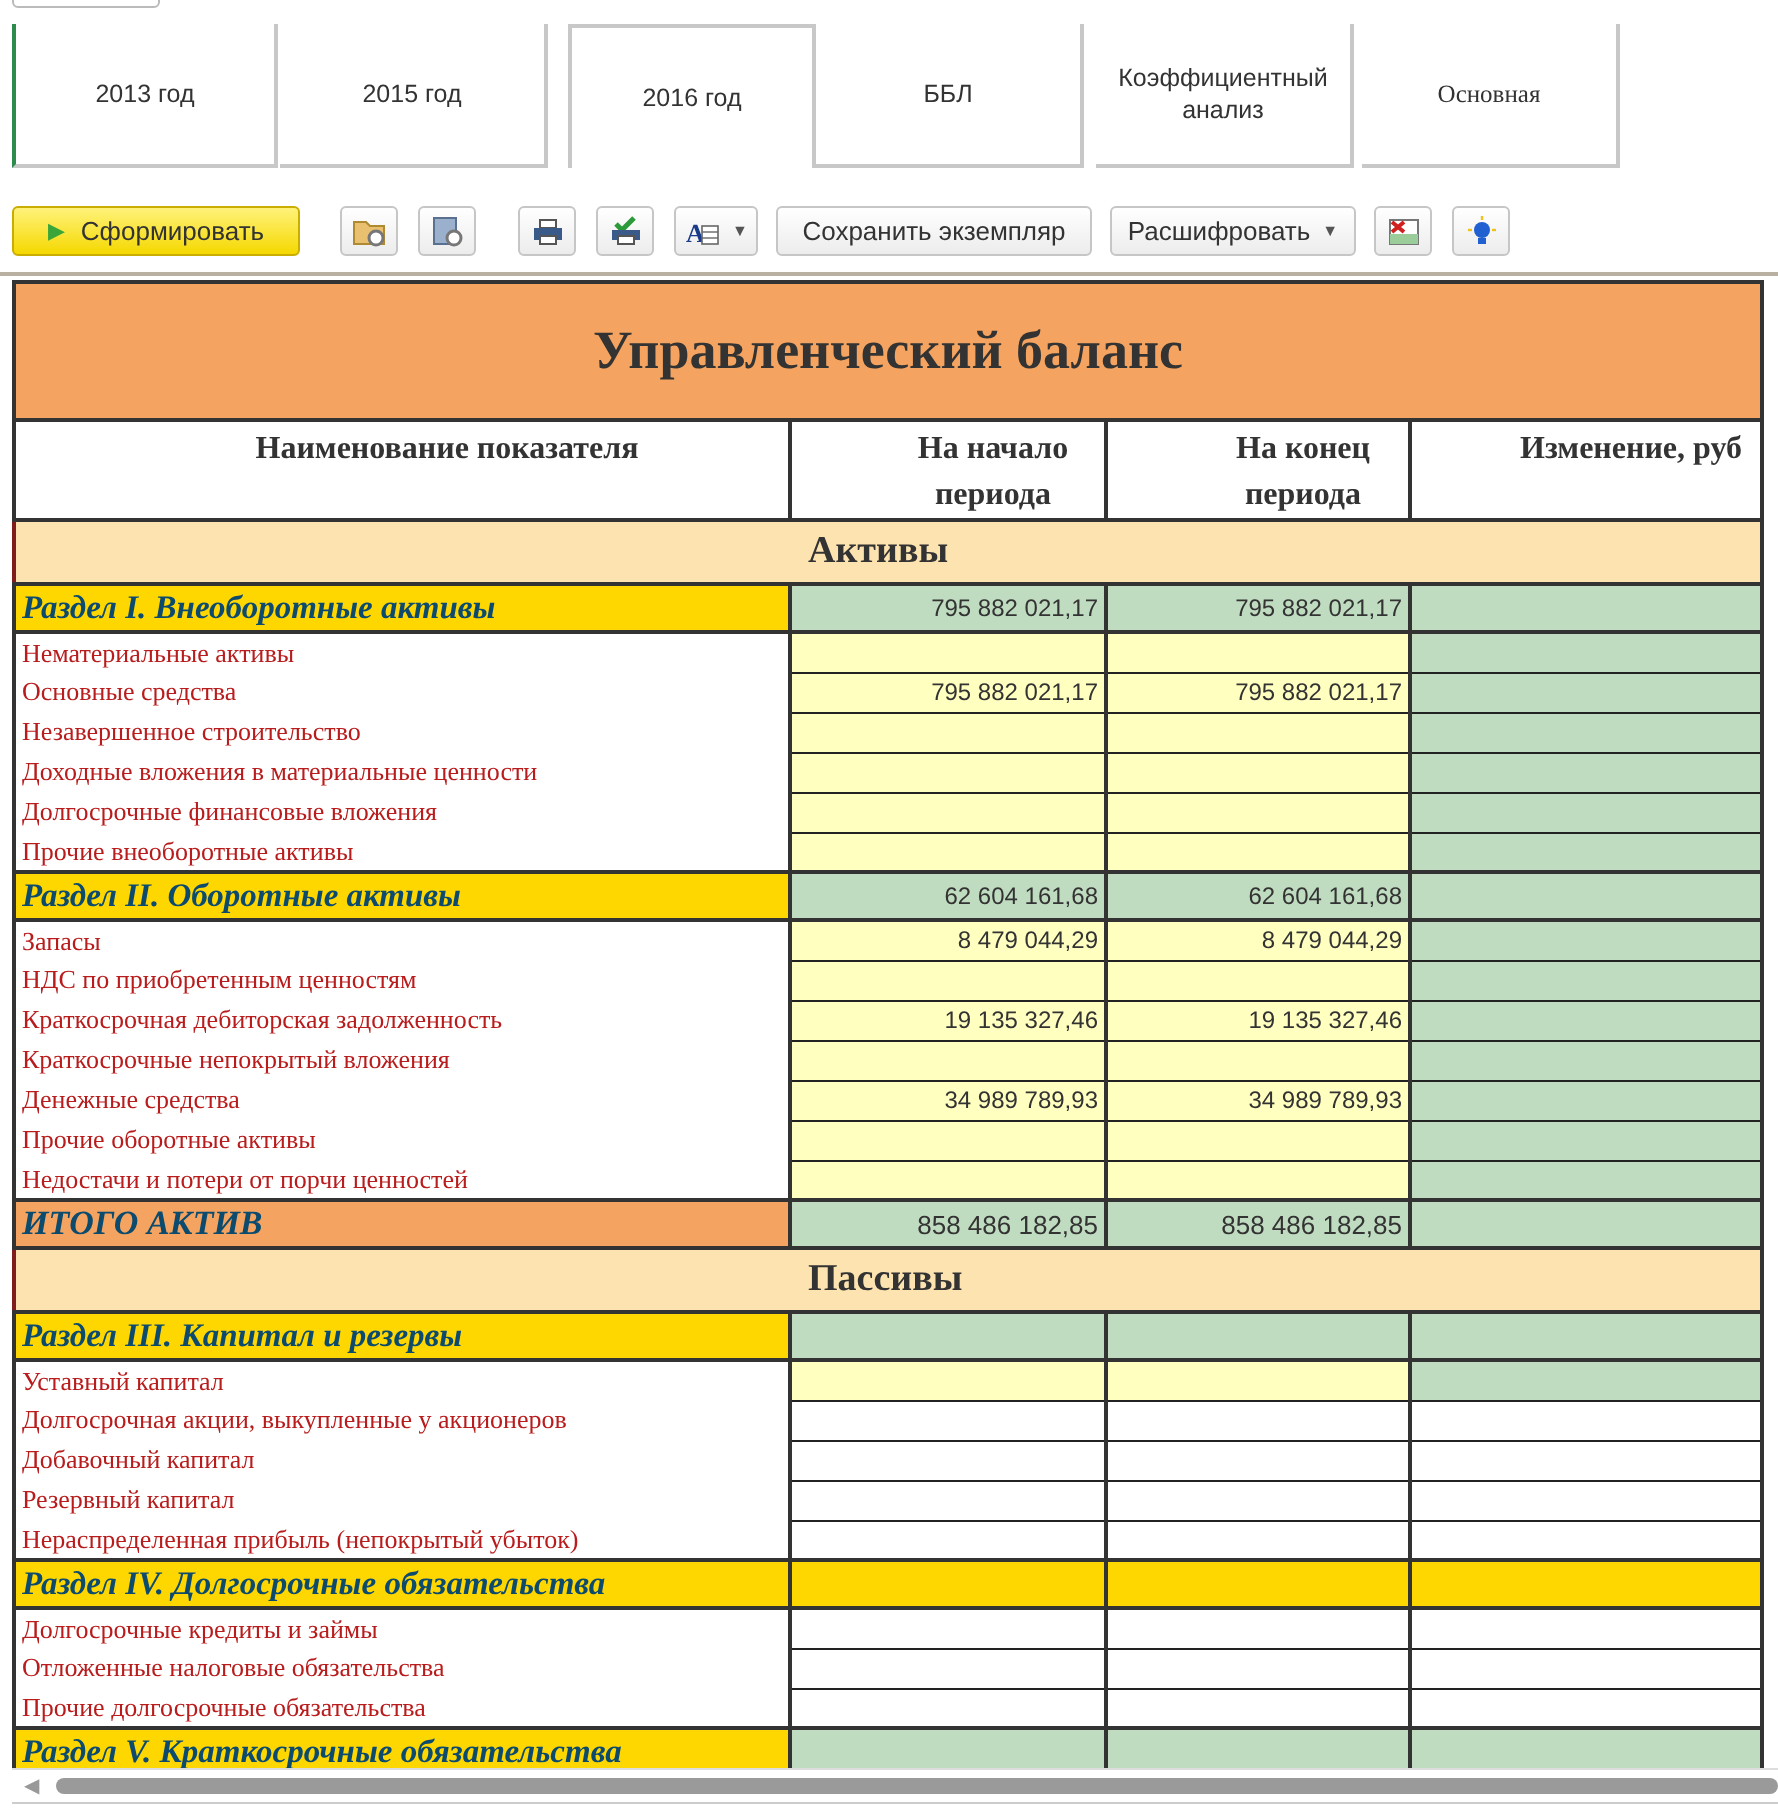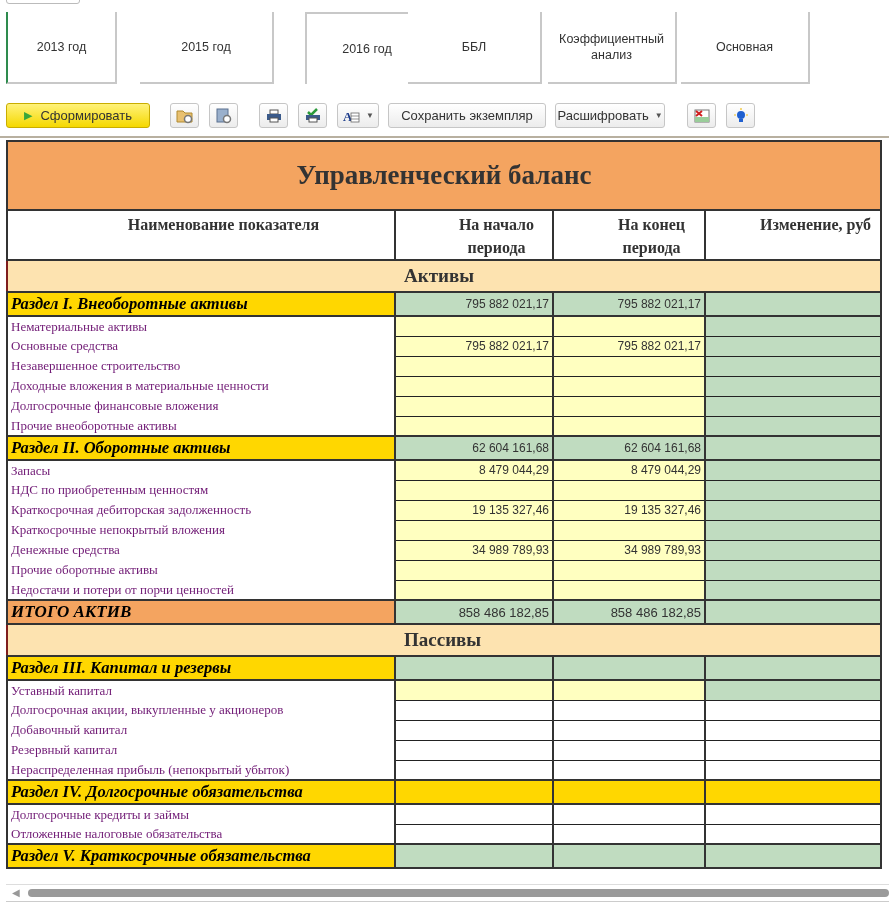--- a/index.html
+++ b/index.html
@@ -17,58 +17,58 @@
   .sep-line { position:absolute; left:0; top:136px; width:889px; height:2px; background:#b8b0a0; }
   .sheet { position:absolute; left:6px; top:140px; width:874px; }
   table { border-collapse:collapse; table-layout:fixed; width:874px; }
   td { border:1px solid #222; padding:0 3px; height:19px; box-sizing:border-box; overflow:hidden; white-space:nowrap; }
   .title td { background:#f4a460; height:69px; text-align:center; font-family:"Liberation Serif", serif; font-weight:bold; font-size:27px; color:#333; border:2px solid #333; }
   .hdr td { background:#fff; height:49px; vertical-align:top; text-align:center; font-family:"Liberation Serif", serif; font-weight:bold; font-size:16px; color:#333; line-height:23px; padding-top:2px; border:2px solid #333; white-space:normal;padding-left:48px; }
   .grp td { background:#fde3b0; height:32px; font-family:"Liberation Serif", serif; font-weight:bold; font-size:19px; color:#333; border:2px solid #333; border-left:none; border-right:none; }
   .grp td.lbl { padding-left:396px; }
   .grp td.edge-l { border-left:2px solid #7f1d1d; }
   .sec td { height:24px; border-top:2px solid #333; border-bottom:2px solid #333; }
-  .sec td.name { background:#ffd700; font-family:"Liberation Serif", serif; font-weight:bold; font-style:italic; font-size:16.5px; color:#000000; border-left:2px solid #333; border-right:2px solid #333; }
+  .sec td.name { background:#ffd700; font-family:"Liberation Serif", serif; font-weight:bold; font-style:italic; font-size:16.5px; color:#0c4a6e; border-left:2px solid #333; border-right:2px solid #333; }
   .sec td.green { background:#c0dcc0; }
   .sec td.gold { background:#ffd700; }
   .total td.name { background:#f4a460; font-family:"Liberation Serif", serif; font-weight:bold; font-style:italic; font-size:17px; }
   .row td { height:20px; }
-  .row td.name { background:#fff; font-family:"Liberation Serif", serif; font-size:13px; color:#701a75; border-top:none; border-bottom:none; border-left:2px solid #333; border-right:2px solid #333; }
+  .row td.name { background:#fff; font-family:"Liberation Serif", serif; font-size:13px; color:#b91c1c; border-top:none; border-bottom:none; border-left:2px solid #333; border-right:2px solid #333; }
   .num { text-align:right; font-size:12px; color:#333; }
   .yellow { background:#ffffc0; }
   .green { background:#c0dcc0; }
   .white { background:#fff; }
   td.c2, td.c3 { border-right:2px solid #333; }
   td.c4 { border-right:2px solid #333; }
   .hscroll { position:absolute; left:6px; top:884px; width:883px; height:16px; background:#fff; border-top:1px solid #ddd; border-bottom:1px solid #ccc; }
   .hscroll .arrow { position:absolute; left:6px; top:2px; font-size:10px; color:#999; }
   .hscroll .thumb { position:absolute; left:22px; top:4px; right:0; height:8px; background:#9a9a9a; border-radius:4px; }
 </style>
 </head>
 <body>
 
 <div class="topstub"></div>
 
 <div class="tabs">
-  <div class="tab first" style="left:6px;width:111px;">
+  <div class="tab first" style="left:6px;width:133px;">
       <span>2013 год</span>
     </div>
   <div class="tab" style="left:140px;width:134px;">
       <span>2015 год</span>
     </div>
-  <div class="tab selected" style="left:284px;width:124px;margin-left:21px;">
+  <div class="tab selected" style="left:284px;width:124px;">
       <span>2016 год</span>
     </div>
   <div class="tab" style="left:408px;width:134px;">
       <span>ББЛ</span>
     </div>
   <div class="tab" style="left:548px;width:129px;">
       <span style="width:110px;display:block;">Коэффициентный анализ</span>
     </div>
-  <div class="tab" style="left:681px;width:129px;">
+  <div class="tab" style="left:681px;width:129px;font-family:Liberation Serif, serif;">
       <span>Основная</span>
     </div>
 </div>
 
 <div class="toolbar">
   <div class="btn primary" style="left:6px;width:144px;">
     <span class="play">▶</span>
     <span>Сформировать</span>
   </div>
   <div class="btn" style="left:170px;width:29px;">
@@ -102,21 +102,21 @@
         <text x="1" y="13" font-size="13" font-family="Liberation Serif, serif" fill="#1a3a8a" font-weight="bold">A</text>
         <rect x="9" y="5" width="8" height="9" fill="#fff" stroke="#666" stroke-width="0.8"></rect>
         <line x1="9" y1="8" x2="17" y2="8" stroke="#666" stroke-width="0.7"></line>
         <line x1="9" y1="11" x2="17" y2="11" stroke="#666" stroke-width="0.7"></line>
       </svg>
     <span class="caret">▼</span>
   </div>
   <div class="btn" style="left:388px;width:158px;">
       <span>Сохранить экземпляр</span>
     </div>
-  <div class="btn" style="left:555px;width:110px;">
+  <div class="btn" style="left:555px;width:123px;">
     <span>Расшифровать</span>
     <span class="caret">▼</span>
   </div>
   <div class="btn" style="left:687px;width:29px;">
     <svg width="18" height="16">
         <rect x="2" y="2" width="14" height="12" fill="#fff" stroke="#777"></rect>
         <path d="M3 3l6 5M9 3l-6 5" stroke="#d02020" stroke-width="2"></path>
         <rect x="2" y="9" width="14" height="5" fill="#9acd9a"></rect>
       </svg>
   </div>
@@ -322,20 +322,26 @@
           <td class="num c2 white"></td>
           <td class="num c3 white"></td>
           <td class="num c4 white"></td>
         </tr>
         <tr class="row">
           <td class="name">Отложенные налоговые обязательства</td>
           <td class="num c2 white"></td>
           <td class="num c3 white"></td>
           <td class="num c4 white"></td>
         </tr>
+        <tr class="row">
+          <td class="name">Прочие долгосрочные обязательства</td>
+          <td class="num c2 white"></td>
+          <td class="num c3 white"></td>
+          <td class="num c4 white"></td>
+        </tr>
       </tbody>
 
   <tbody>
         <tr class="sec">
     <td class="name">Раздел V. Краткосрочные обязательства</td>
     <td class="green c2"></td>
     <td class="green c3"></td>
     <td class="green c4"></td>
   </tr>
 </tbody>

